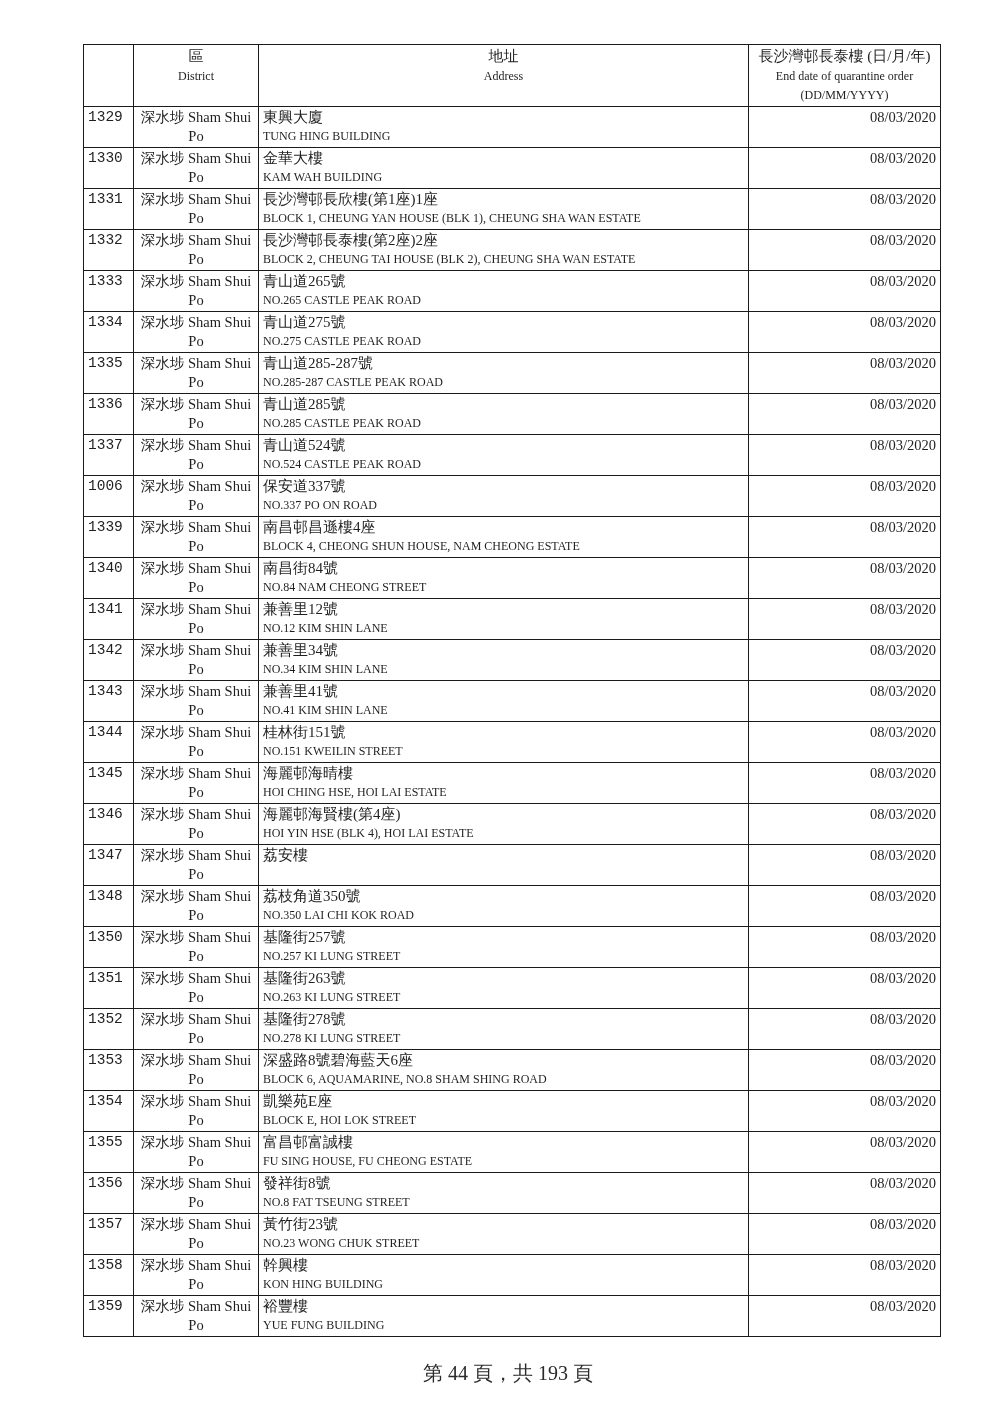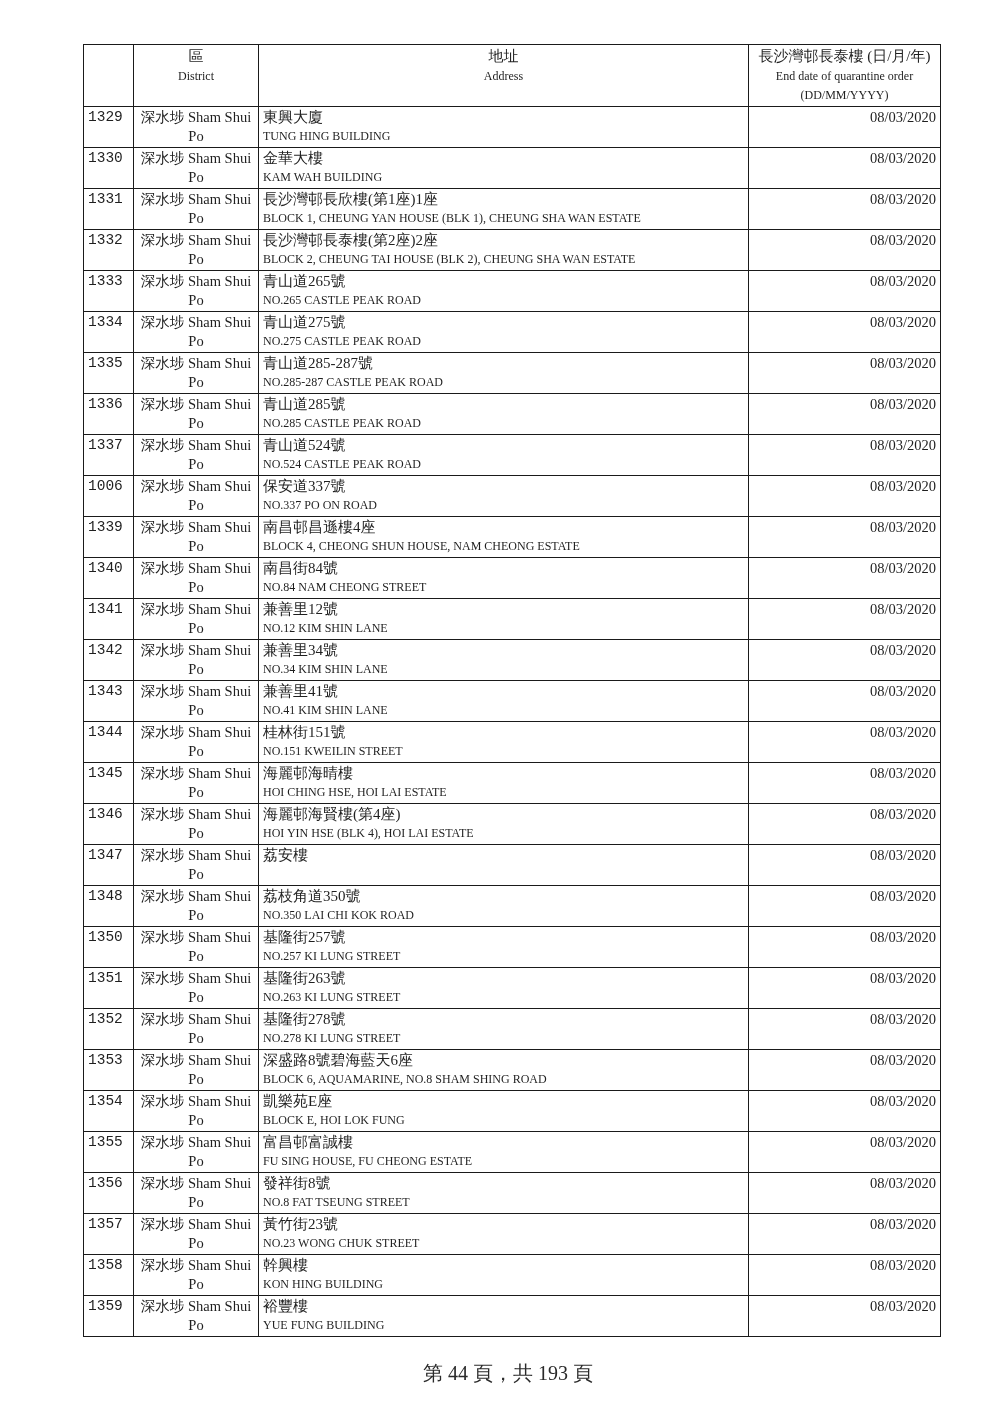--- a/index.html
+++ b/index.html
@@ -304,21 +304,21 @@
             <div class="zh addr-line">深盛路8號碧海藍天6座</div>
             <div class="en addr-line">BLOCK 6, AQUAMARINE, NO.8 SHAM SHING ROAD</div>
           </td>
           <td class="c-date">08/03/2020</td>
         </tr>
         <tr>
           <td class="c-no">1354</td>
           <td class="c-dist">深水埗 Sham Shui Po</td>
           <td class="c-addr">
             <div class="zh addr-line">凱樂苑E座</div>
-            <div class="en addr-line">BLOCK E, HOI LOK FUNG</div>
+            <div class="en addr-line">BLOCK E, HOI LOK STREET</div>
           </td>
           <td class="c-date">08/03/2020</td>
         </tr>
         <tr>
           <td class="c-no">1355</td>
           <td class="c-dist">深水埗 Sham Shui Po</td>
           <td class="c-addr">
             <div class="zh addr-line">富昌邨富誠樓</div>
             <div class="en addr-line">FU SING HOUSE, FU CHEONG ESTATE</div>
           </td>

